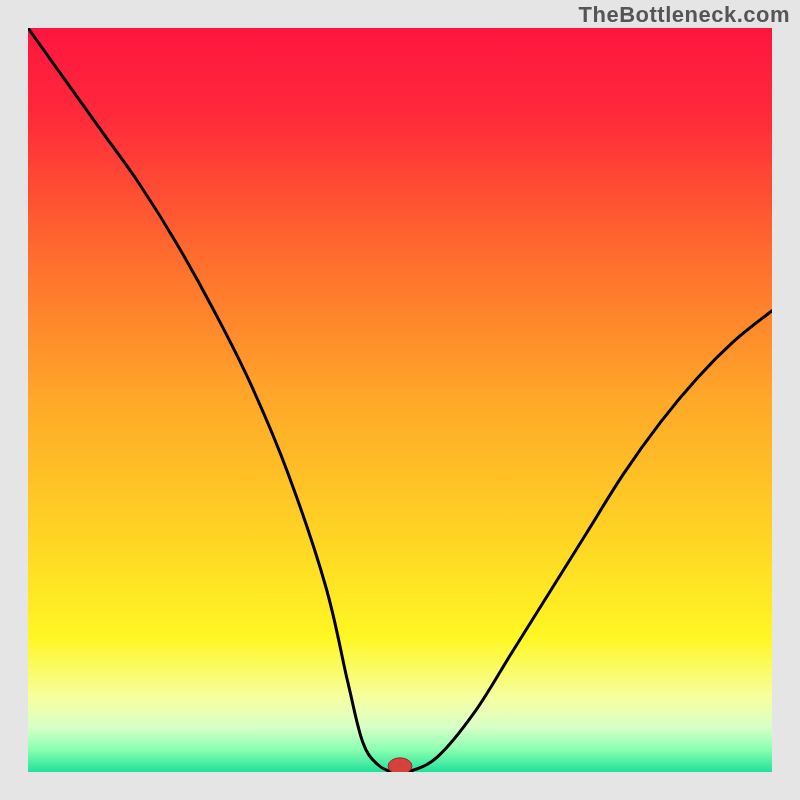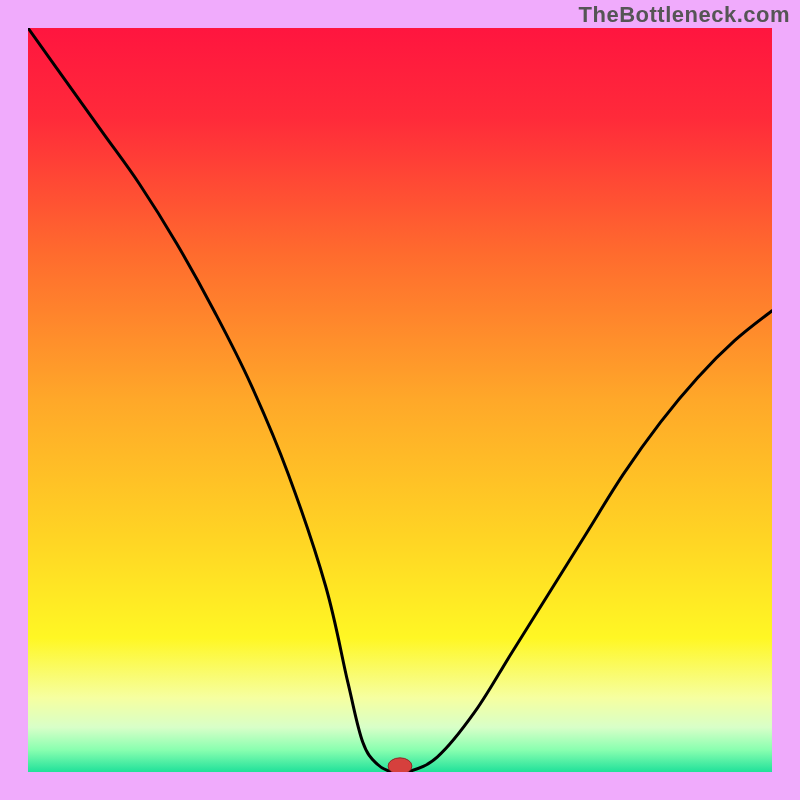--- a/index.html
+++ b/index.html
@@ -8,21 +8,21 @@
     width: 800px;
     height: 800px;
     background: #000;
     font-family: Arial, Helvetica, sans-serif;
     overflow: hidden;
   }
   .frame {
     position: relative;
     width: 800px;
     height: 800px;
-    background: #f0abfc;
+    background: #e5e5e5;
   }
   .watermark {
     position: absolute;
     top: 2px;
     right: 10px;
     color: #555;
     font-size: 22px;
     font-weight: 600;
     letter-spacing: 0.5px;
     user-select: none;

